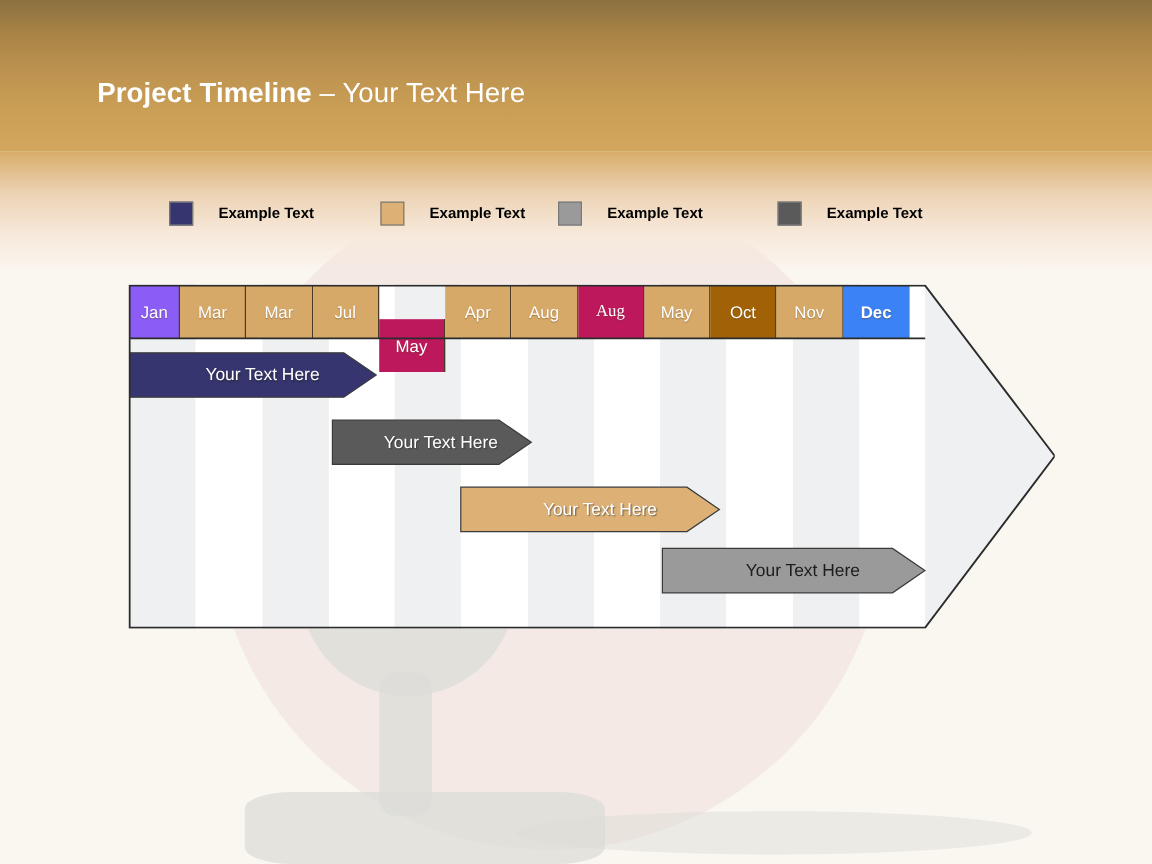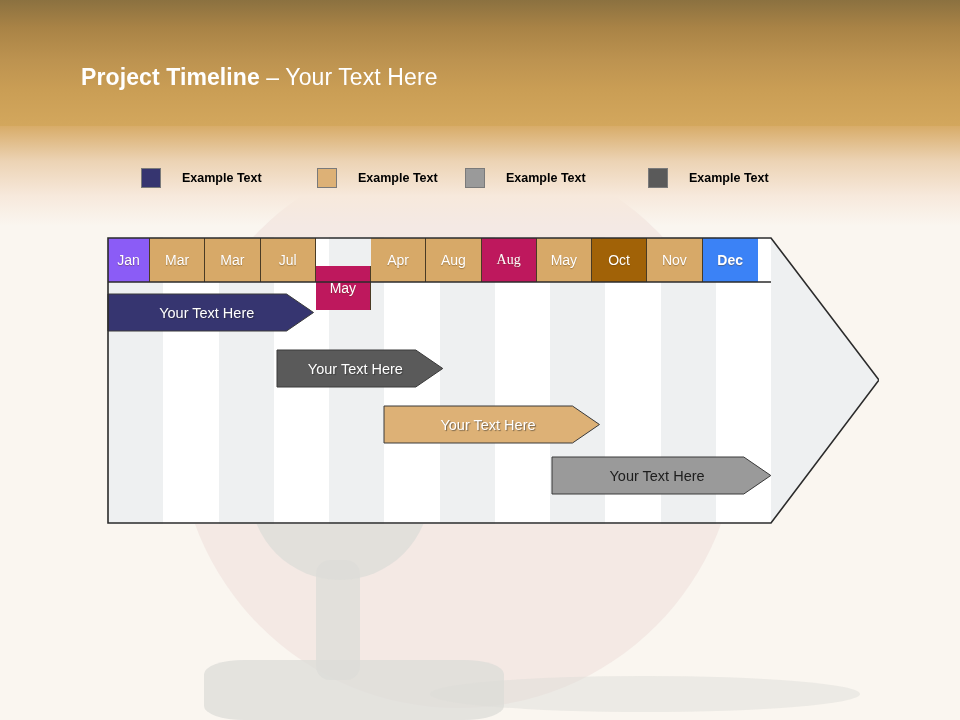--- a/index.html
+++ b/index.html
@@ -68,21 +68,21 @@
     color:#ffffff;font-size:14px;
     text-shadow:0 1px 1px rgba(90,60,20,.45);
   }
   .month-cell:last-child{border-right:none;}
 
   
   #bars{position:absolute;left:0;top:0;width:772px;height:287px;z-index:5;}
   .bar{position:absolute;height:37px;}
   .bar svg{position:absolute;left:0;top:0;overflow:visible;}
   .bar-label{
-    position:absolute;left:4px;top:0;height:37px;width:100%;
+    position:absolute;left:16px;top:0;height:37px;width:100%;
     display:flex;align-items:center;justify-content:center;
     font-size:14.5px;white-space:nowrap;pointer-events:none;
     padding-right:16px;box-sizing:border-box;
   }
   .bar-label.lt{color:#ffffff;text-shadow:1px 1px 1px rgba(40,40,40,.55);}
   .bar-label.dk{color:#1d1d1d;}
 
   
   #outline-layer{position:absolute;left:0;top:0;z-index:8;pointer-events:none;}
 </style>

